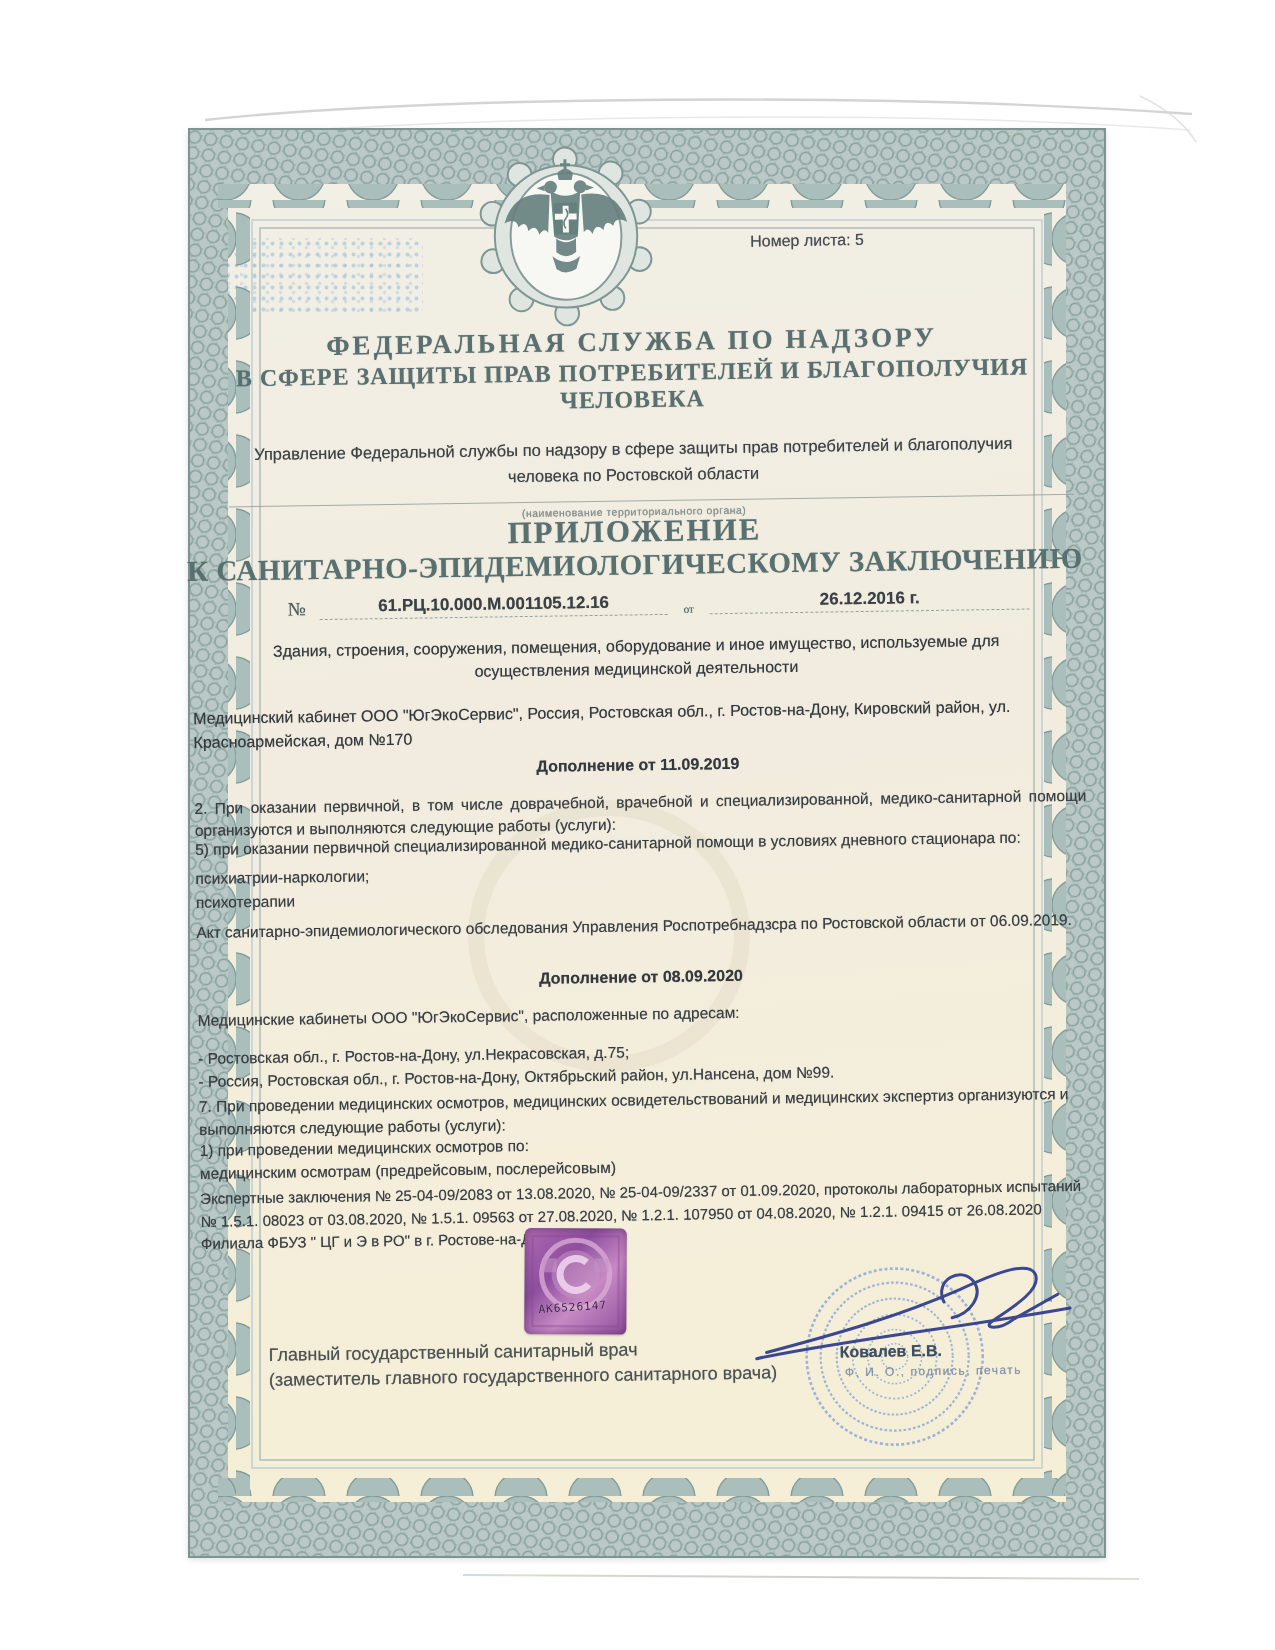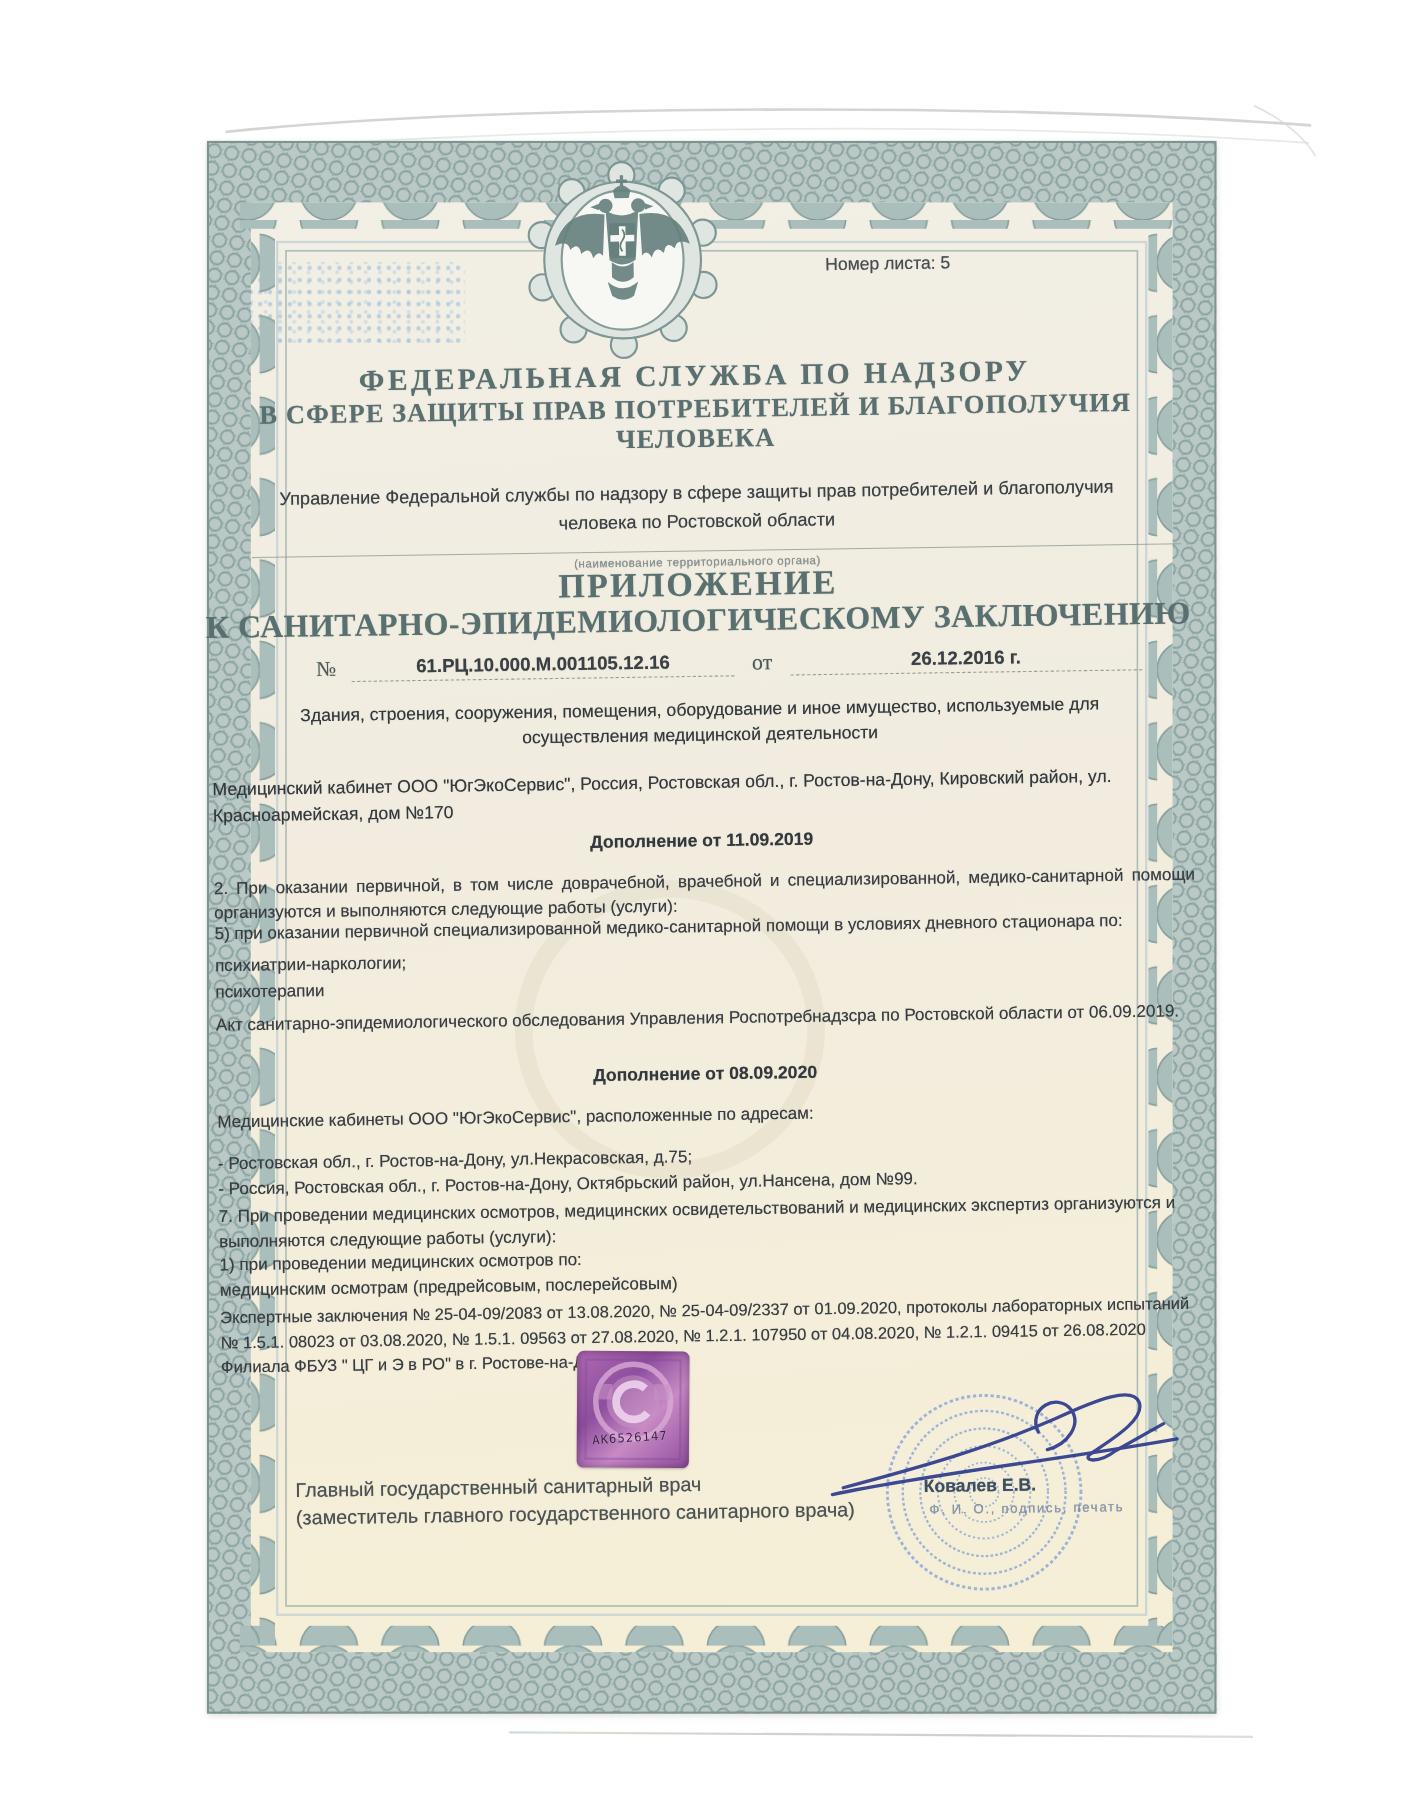--- a/index.html
+++ b/index.html
@@ -160,21 +160,21 @@
     </div>
     <div class="rule" style="left:235px;top:500px;width:845px;"></div>
     <div class="t ctr small-cap" style="left:380px;top:505px;width:520px;">(наименование территориального органа)</div>
 
     <div class="t ser ctr" style="left:200px;top:513px;width:880px;font-size:31px;letter-spacing:2px;color:#597070;">ПРИЛОЖЕНИЕ</div>
     <div class="t ser ctr" style="left:162px;top:548px;width:956px;font-size:29px;letter-spacing:.5px;color:#597070;">К САНИТАРНО-ЭПИДЕМИОЛОГИЧЕСКОМУ ЗАКЛЮЧЕНИЮ</div>
 
     <div class="t" style="left:292px;top:592px;width:800px;display:flex;align-items:flex-end;">
       <span class="ser" style="font-size:19px;font-weight:400;color:#4d5a5a;margin-right:14px;">№</span>
       <span class="uline" style="width:348px;font-size:17px;font-weight:700;color:#3b4045;">61.РЦ.10.000.М.001105.12.16</span>
-      <span class="ser" style="font-size:20px;font-weight:400;color:#4d5a5a;margin:0 16px;">от</span>
+      <span class="ser" style="font-size:11px;font-weight:400;color:#4d5a5a;margin:0 16px;">от</span>
       <span class="uline" style="width:320px;font-size:17px;font-weight:700;color:#3b4045;">26.12.2016 г.</span>
     </div>
 
     <div class="t ctr" style="left:200px;top:634px;width:880px;font-size:16px;line-height:1.45;color:#33383d;">
       <span style="display:block">Здания, строения, сооружения, помещения, оборудование и иное имущество, используемые для</span>
       <span style="display:block">осуществления медицинской деятельности</span>
     </div>
 
     <div class="t" style="left:196px;top:700px;width:890px;font-size:16px;line-height:1.5;color:#33383d;">Медицинский кабинет ООО "ЮгЭкоСервис", Россия, Ростовская обл., г. Ростов-на-Дону, Кировский район, ул. Красноармейская, дом №170</div>
 

